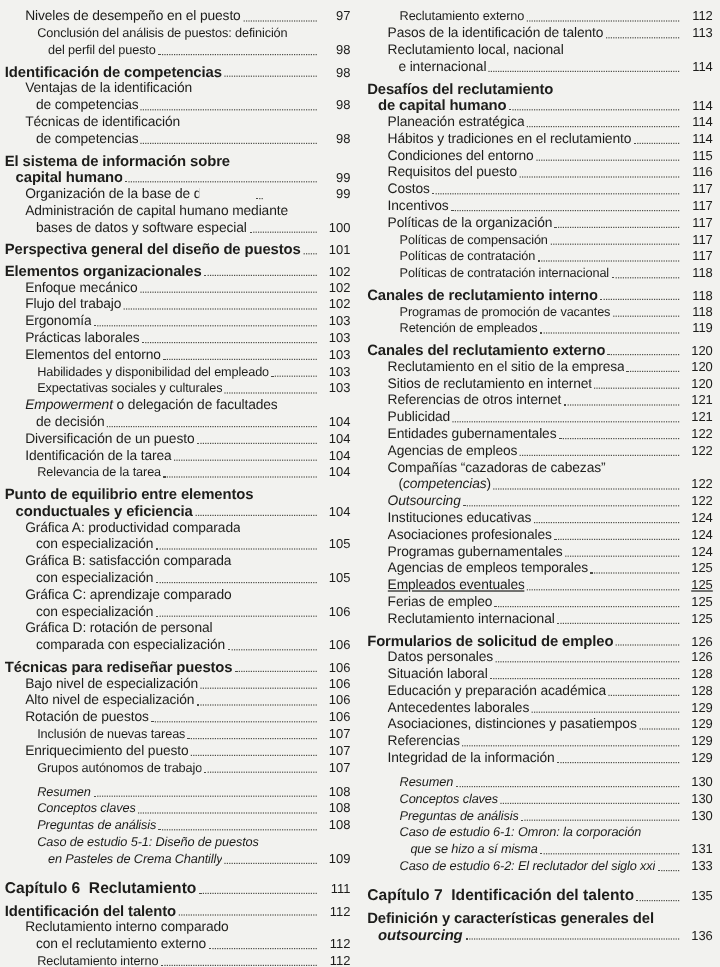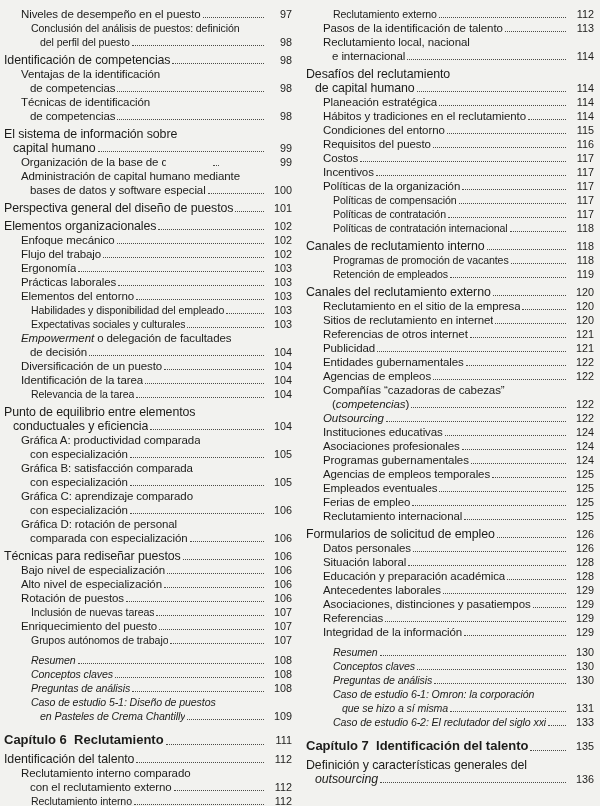--- a/index.html
+++ b/index.html
@@ -20,21 +20,21 @@
   .leader{
     flex:1 0 6px;align-self:flex-end;
     border-bottom:1.3px dotted #4b4b46;
     margin:0 3px 3px 2px;
   }
   .pg{
     flex:0 0 25px;text-align:right;
     font-size:10.8px;font-weight:400;font-style:normal;
   }
   
-  .e-s  .txt{font-size:12.4px;font-weight:400}
+  .e-s  .txt{font-size:12.4px;font-weight:700}
   .e-s1 .txt{font-size:11.5px;font-weight:500}
   .e-s2 .txt{font-size:10.6px;font-weight:400}
   .e-ch .txt{font-size:13px;font-weight:700;letter-spacing:0}
   .e-ch .line{height:16px;line-height:16px}
   .e-s{margin-top:4px}
   .e-ch{margin-top:9px}
   .gap{margin-top:6px}
   .it .txt{font-style:italic}
   i{font-style:italic}
 </style>
@@ -584,21 +584,21 @@
         </div>
       </div>
       <div class="entry e-s1">
         <div class="line last" style="padding-left: 17px;">
           <span class="txt">Agencias de empleos temporales</span>
           <span class="leader"></span>
           <span class="pg">125</span>
         </div>
       </div>
       <div class="entry e-s1">
-        <div class="line last" style="padding-left: 17px;">
+        <div class="line last" style="padding-left: 17px; text-decoration: underline;">
           <span class="txt">Empleados eventuales</span>
           <span class="leader"></span>
           <span class="pg">125</span>
         </div>
       </div>
       <div class="entry e-s1">
         <div class="line last" style="padding-left: 17px;">
           <span class="txt">Ferias de empleo</span>
           <span class="leader"></span>
           <span class="pg">125</span>

